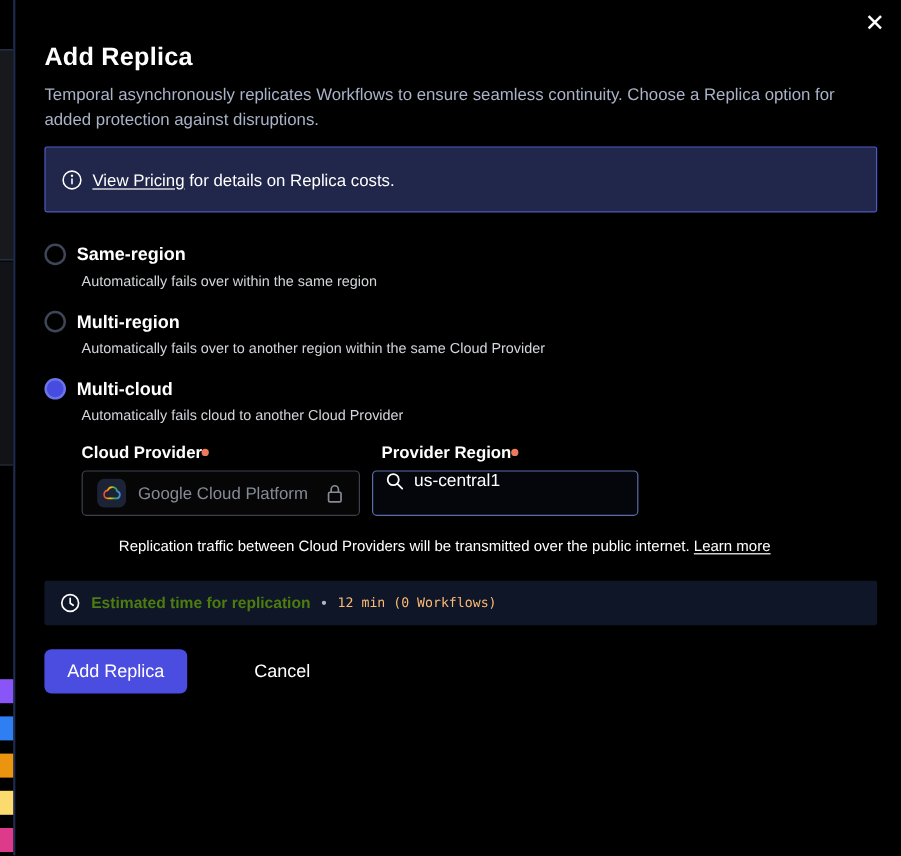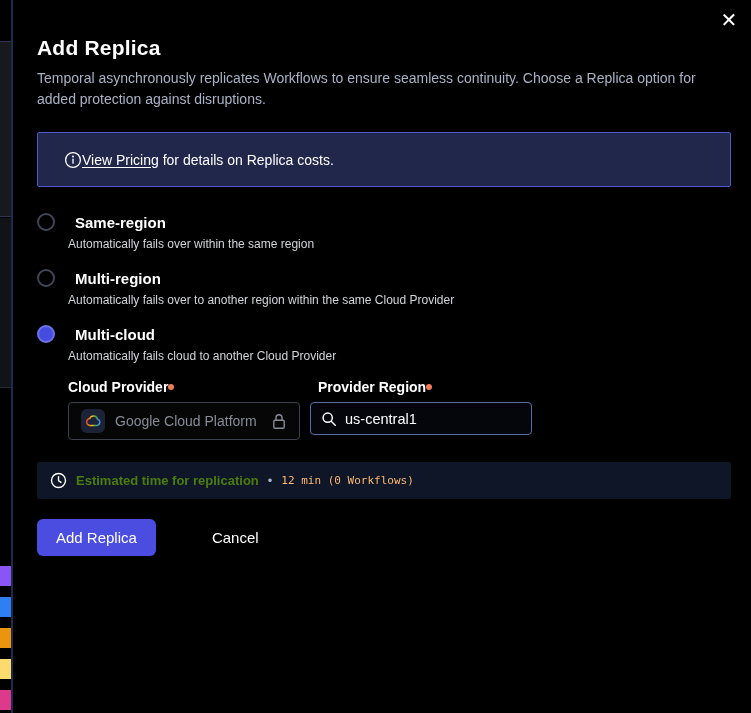--- a/index.html
+++ b/index.html
@@ -32,30 +32,30 @@
   }
   .close-btn {
     position: absolute; top: 8px; right: 10px; width: 24px; height: 24px;
     background: none; border: none; color: #fff; font-size: 20px; line-height: 24px;
     cursor: pointer; font-family: "Liberation Sans", sans-serif; font-weight: 300;
   }
   .modal-title { margin-top: 36px; font-size: 21px; font-weight: 700; letter-spacing: .2px; }
   .modal-desc { margin-top: 8px; font-size: 14px; line-height: 21px; color: #a9b2c6; max-width: 688px; }
 
   .pricing-banner {
-    margin-top: 22px; height: 55px; border: 1px solid #5059c9; border-radius: 2px;
-    background: #21264b; display: flex; align-items: center; padding: 0 26px; 
+    margin-top: 12px; height: 55px; border: 1px solid #5059c9; border-radius: 2px;
+    background: #21264b; display: flex; align-items: center; padding: 0 13px; gap: 8px;
     font-size: 14px;
   }
   .pricing-banner a { color: #fff; text-decoration: underline; text-underline-offset: 2px; }
   .icon-svg { flex: 0 0 auto; display: block; }
 
   .options { margin-top: 26px; }
   .option { margin-bottom: 18px; }
-  .option-head { display: flex; align-items: center; gap: 20px; cursor: pointer; }
+  .option-head { display: flex; align-items: center; gap: 9px; cursor: pointer; }
   .radio {
     width: 18px; height: 18px; border-radius: 50%;
     border: 2px solid #3e4658; background: transparent; flex: 0 0 auto;
   }
   .radio.selected { background: #474ce0; border-color: #6b74e8; }
   .option-label { font-size: 15px; font-weight: 700; }
   .option-desc { margin: 6px 0 0 31px; font-size: 12px; color: #d2d5da; }
 
   .mc-form { margin: 16px 0 0 31px; }
   .field-labels { display: flex; }
@@ -69,22 +69,22 @@
     display: flex; align-items: center; padding: 0 12px; gap: 10px; background: #060607;
   }
   .gcp-badge {
     width: 24px; height: 24px; border-radius: 6px; background: #1d2336;
     display: flex; align-items: center; justify-content: center; flex: 0 0 auto;
   }
   .provider-text { font-size: 14px; color: #868b96; white-space: nowrap; }
   .lock { margin-left: auto; }
 
   .region-box {
-    width: 222px; height: 33px; border: 1px solid #5b6da6; border-radius: 4px;
-    display: flex; align-items: center; padding: 0 10px; gap: 8px; background: #05060c;
+    width: 222px; height: 38px; border: 1px solid #5b6da6; border-radius: 4px;
+    display: flex; align-items: flex-start; padding: 0 10px; gap: 8px; background: #05060c;
   }
   .region-input {
     background: transparent; border: none; outline: none; color: #fff;
     font-size: 14.5px; font-weight: 500; width: 160px;
     font-family: "Liberation Sans", sans-serif;
   }
 
   .traffic-note { margin: 18px 0 0 31px; font-size: 12.5px; color: #fff; }
   .traffic-note a { color: #fff; text-decoration: underline; text-underline-offset: 2px; }
 
@@ -199,20 +199,23 @@
 
           <div class="region-box">
             <svg width="16" height="16" viewBox="0 0 16 16">
               <circle cx="6.7" cy="6.7" r="4.6" fill="none" stroke="#fff" stroke-width="1.5"></circle>
               <line x1="10.2" y1="10.2" x2="14.2" y2="14.2" stroke="#fff" stroke-width="1.5" stroke-linecap="round"></line>
             </svg>
             <input class="region-input" type="text" value="us-central1" style="">
           </div>
         </div>
 
+        <div class="traffic-note">
+          <span>Replication traffic between Cloud Providers will be transmitted over the public internet. </span><a href="#">Learn more</a>
+        </div>
       </div>
     </div>
   </div>
 
   <div class="estimate-banner">
     <svg class="icon-svg" width="17" height="17" viewBox="0 0 17 17">
       <circle cx="8.5" cy="8.5" r="7" fill="none" stroke="#fff" stroke-width="1.4"></circle>
       <path d="M8.5 4.6 V8.7 L11 10.4" fill="none" stroke="#fff" stroke-width="1.4" stroke-linecap="round" stroke-linejoin="round"></path>
     </svg>
     <span class="estimate-label">Estimated time for replication</span>

